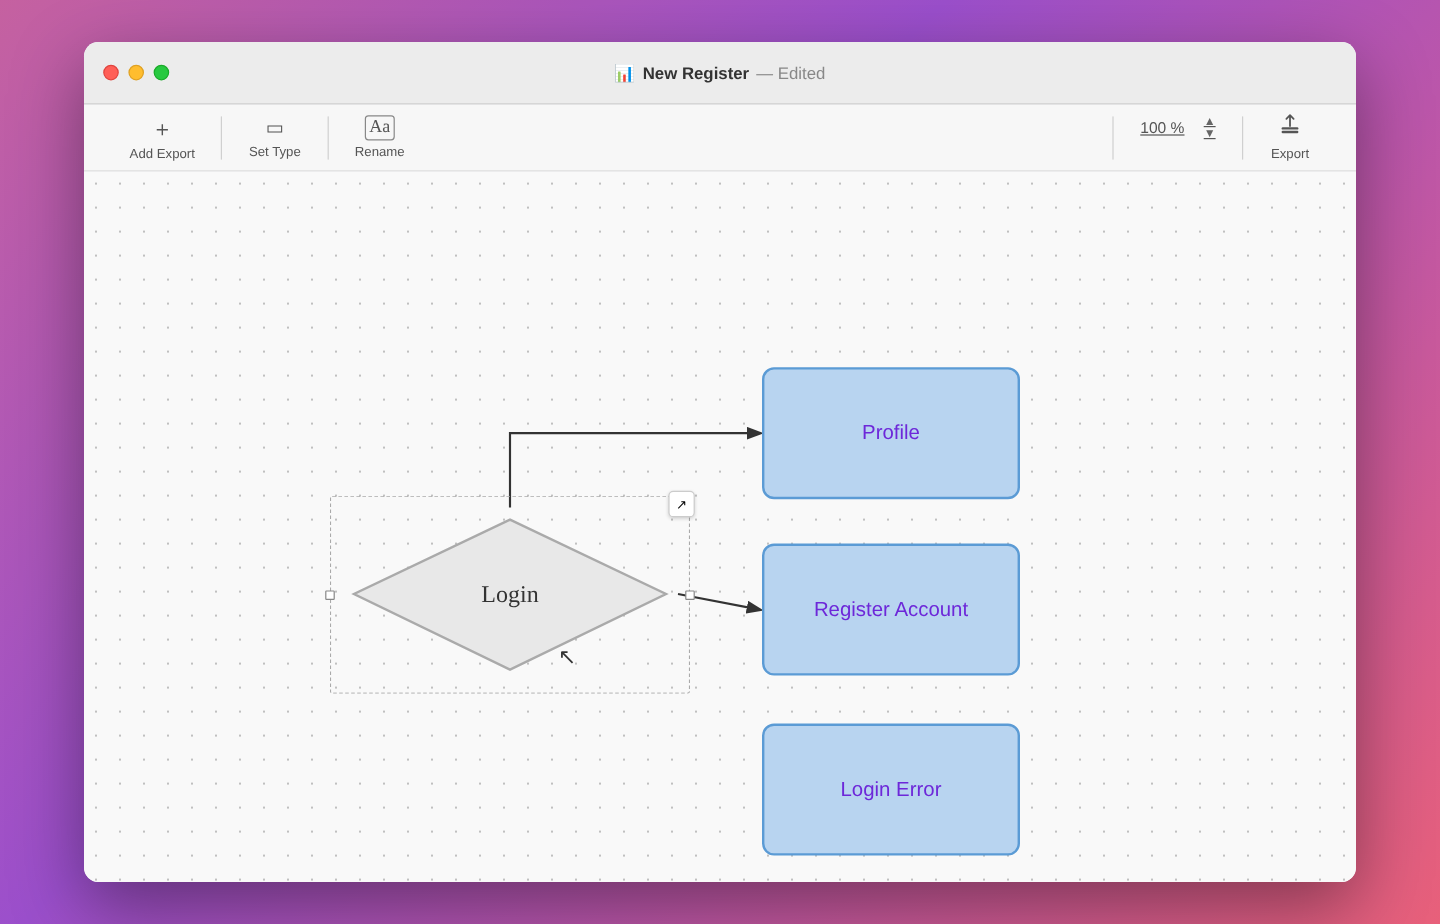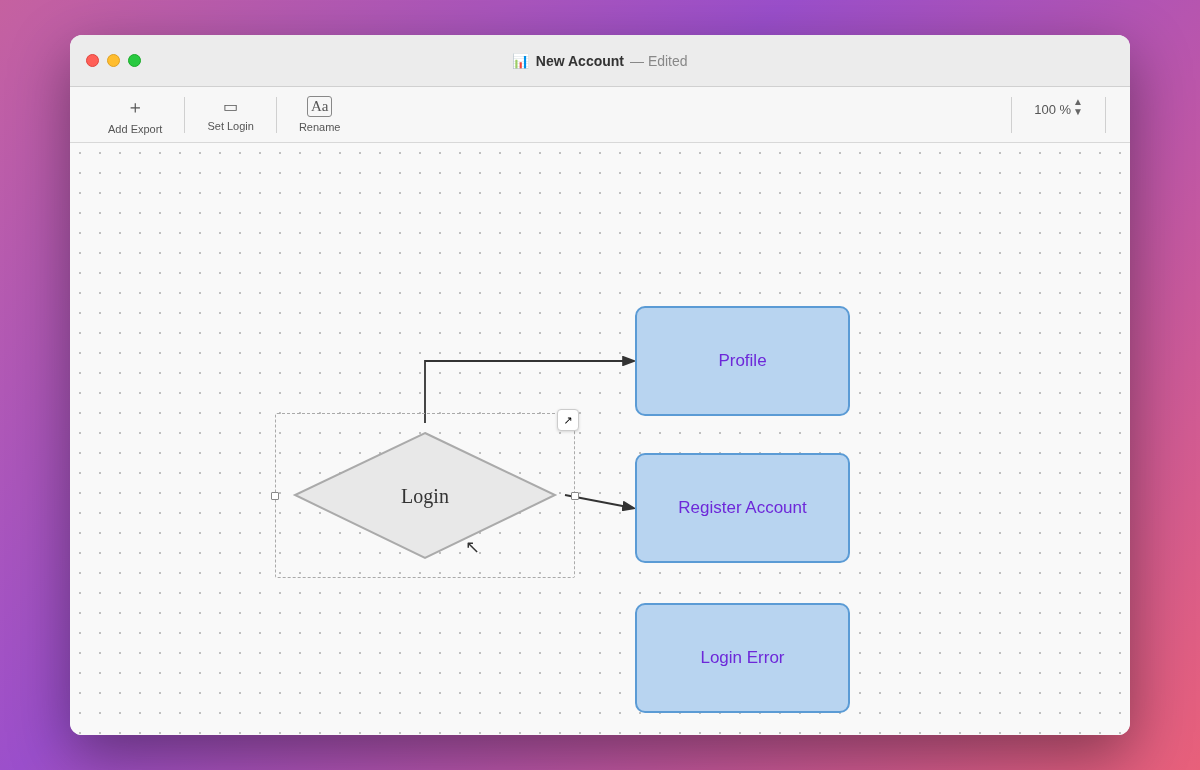--- a/index.html
+++ b/index.html
@@ -271,54 +271,64 @@
 <div class="window">
 
   <div class="titlebar">
     <div class="traffic-lights">
       <div class="traffic-light close"></div>
       <div class="traffic-light minimize"></div>
       <div class="traffic-light maximize"></div>
     </div>
     <div class="title-center">
       <span class="title-icon">📊</span>
-      <span>New Account</span>
+      <span>New Register</span>
       <span class="title-edited">— Edited</span>
     </div>
   </div>
 
   <div class="toolbar">
     <div class="toolbar-item">
       <span class="tb-icon">＋</span>
       <span class="tb-label">Add Export</span>
     </div>
     <div class="toolbar-separator"></div>
     <div class="toolbar-item">
       <span class="tb-icon" style="font-size:16px;">▭</span>
-      <span class="tb-label">Set Login</span>
+      <span class="tb-label">Set Type</span>
     </div>
     <div class="toolbar-separator"></div>
     <div class="toolbar-item">
       <span class="tb-icon" style="font-size:15px; border: 1.5px solid #888; padding: 1px 3px; border-radius: 3px; font-family: serif;">Aa</span>
       <span class="tb-label">Rename</span>
     </div>
 
     <div class="toolbar-right">
       <div class="toolbar-separator"></div>
       <div class="toolbar-item">
-        <span class="tb-icon" style="font-size: 13px; display:flex; align-items:flex-end; gap:2px;">
+        <span class="tb-icon" style="font-size: 13px; display:flex; align-items:center; gap:16px;text-decoration:underline;">
           <span>100 %</span>
           <span style="font-size:10px; color:#666; display:flex; flex-direction:column; line-height:1;">
             <span>▲</span>
               <span>▼</span>
           </span>
         </span>
         <span class="tb-label" style="visibility:hidden;">100 %</span>
       </div>
       <div class="toolbar-separator"></div>
+      <div class="toolbar-item">
+        <span class="tb-icon">
+          <svg width="20" height="20" viewBox="0 0 20 20" fill="none">
+            <rect x="3" y="12" width="14" height="2" rx="1" fill="#555"></rect>
+            <rect x="3" y="15" width="14" height="2" rx="1" fill="#555"></rect>
+            <path d="M10 2 L10 11 M7 5 L10 2 L13 5" stroke="#555" stroke-width="1.5" stroke-linecap="round" stroke-linejoin="round"></path>
+          </svg>
+        </span>
+        <span class="tb-label">Export</span>
+      </div>
     </div>
   </div>
 
   <div class="canvas">
 
     <svg class="arrows-svg">
 
       <line x1="495" y1="352" x2="563" y2="365" stroke="#333" stroke-width="1.8" marker-end="url(#arrowhead)"></line>
 
       <polyline points="355,280 355,218 563,218" fill="none" stroke="#333" stroke-width="1.8" marker-end="url(#arrowhead)"></polyline>

